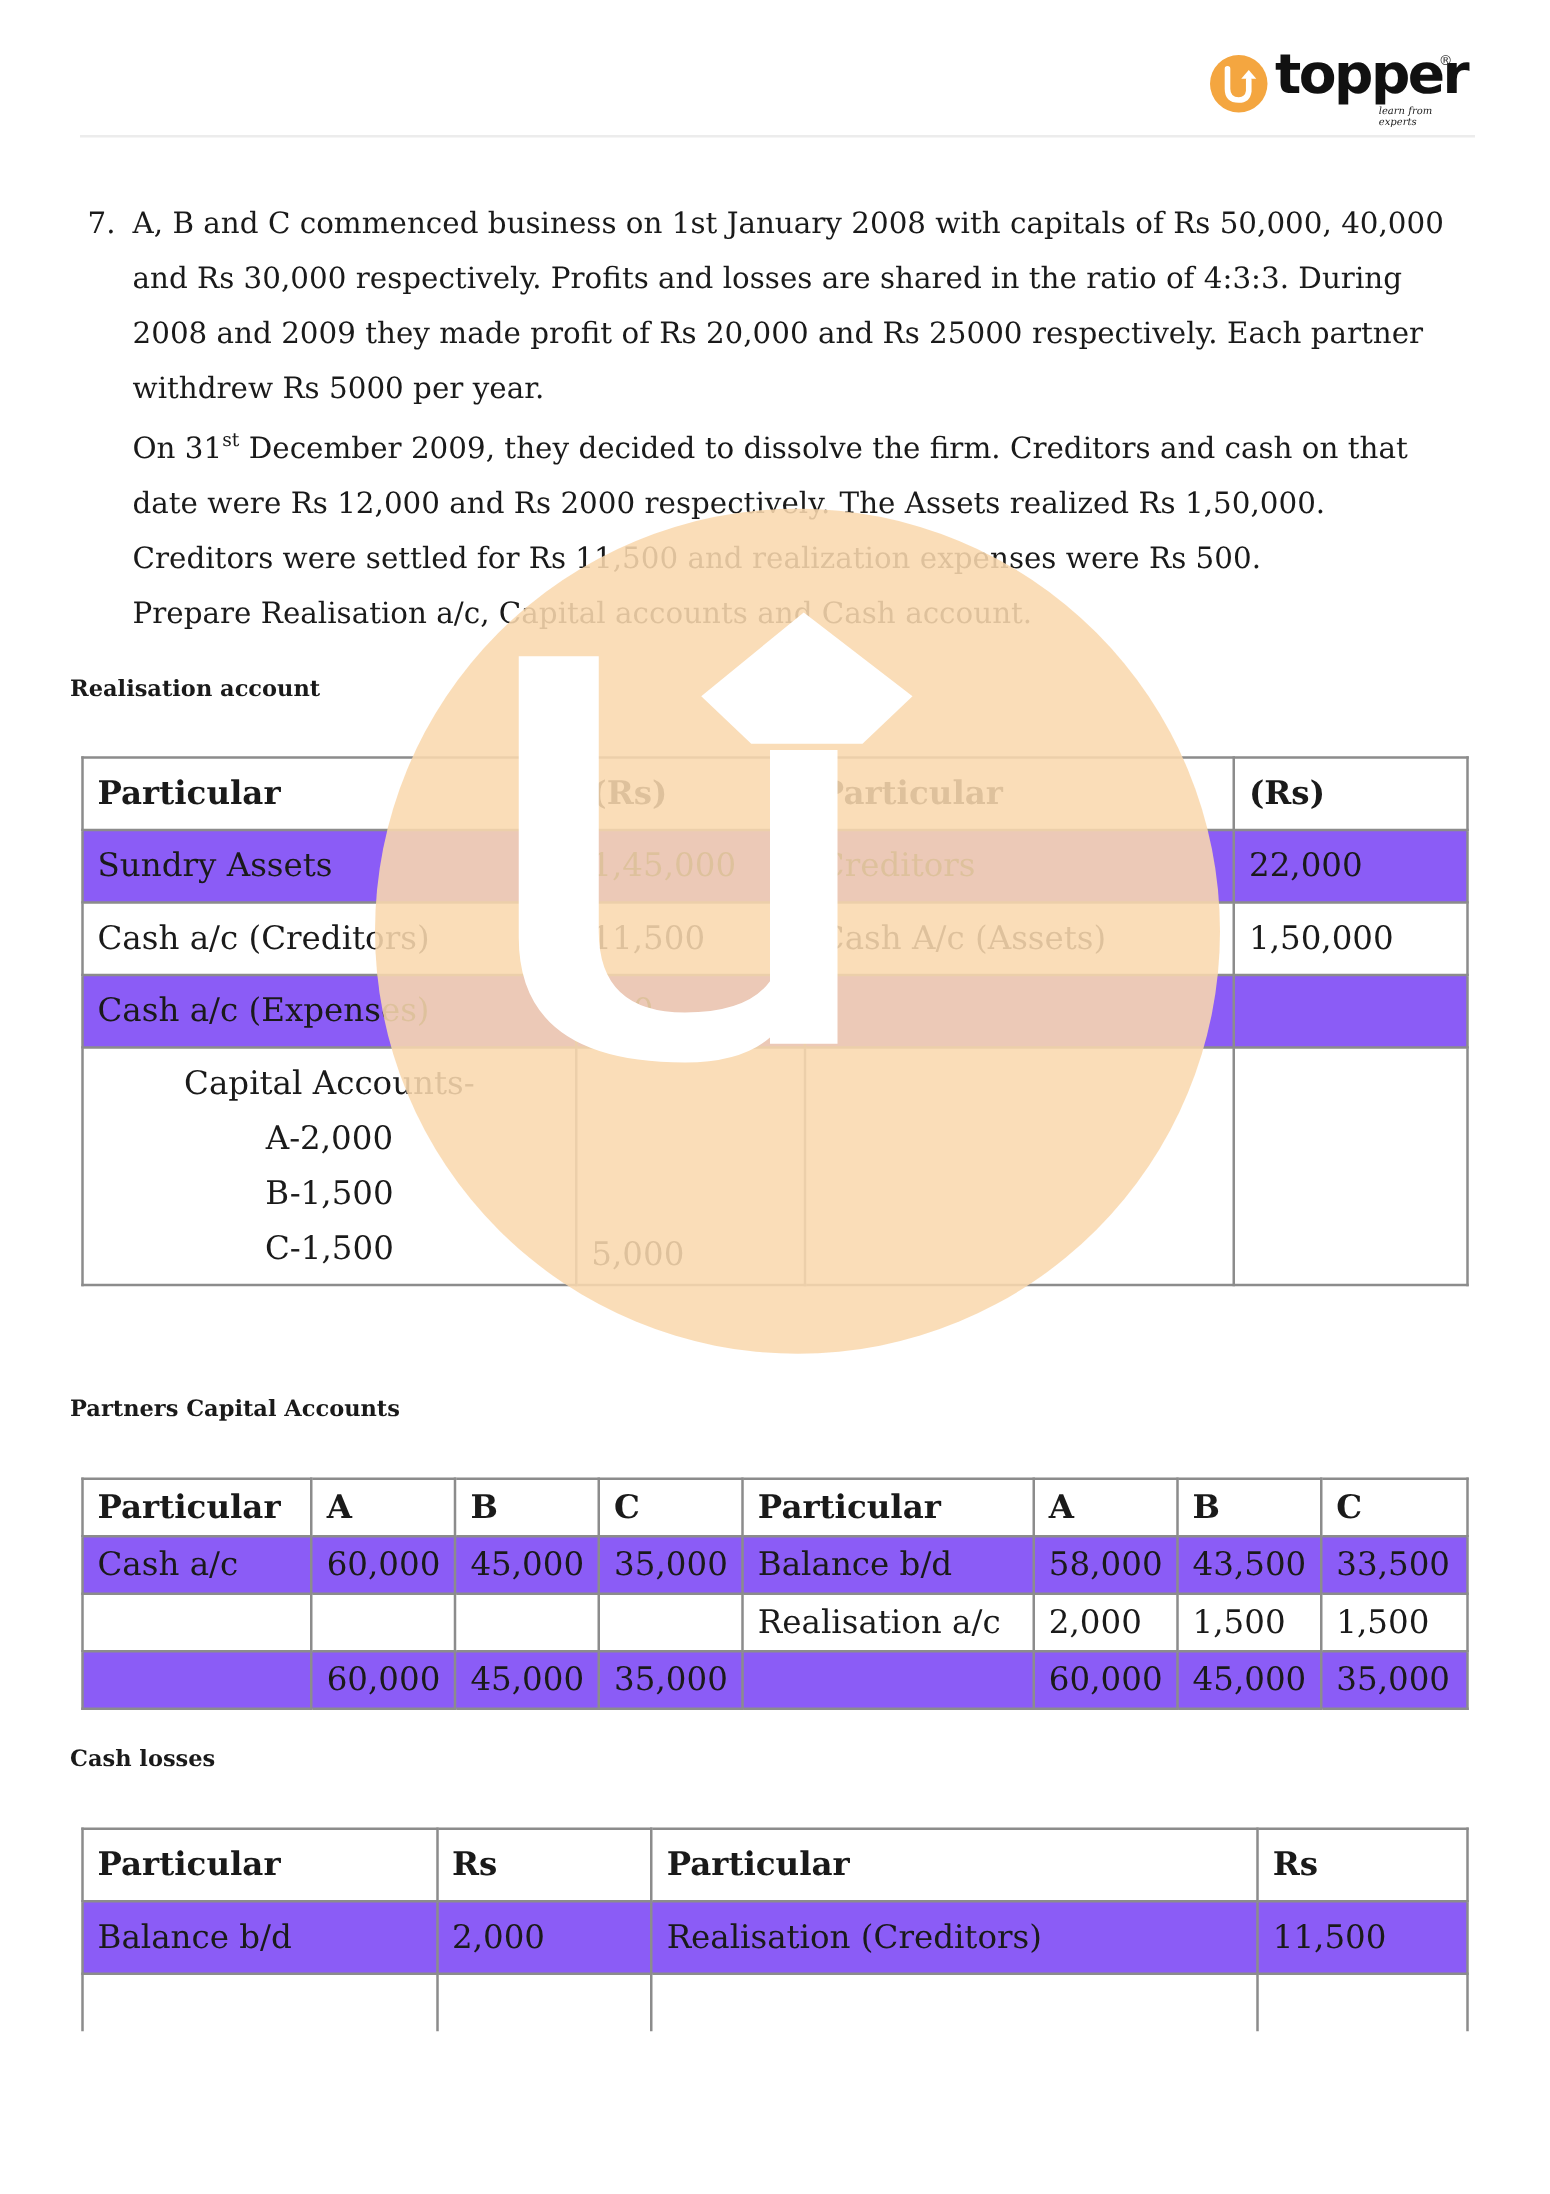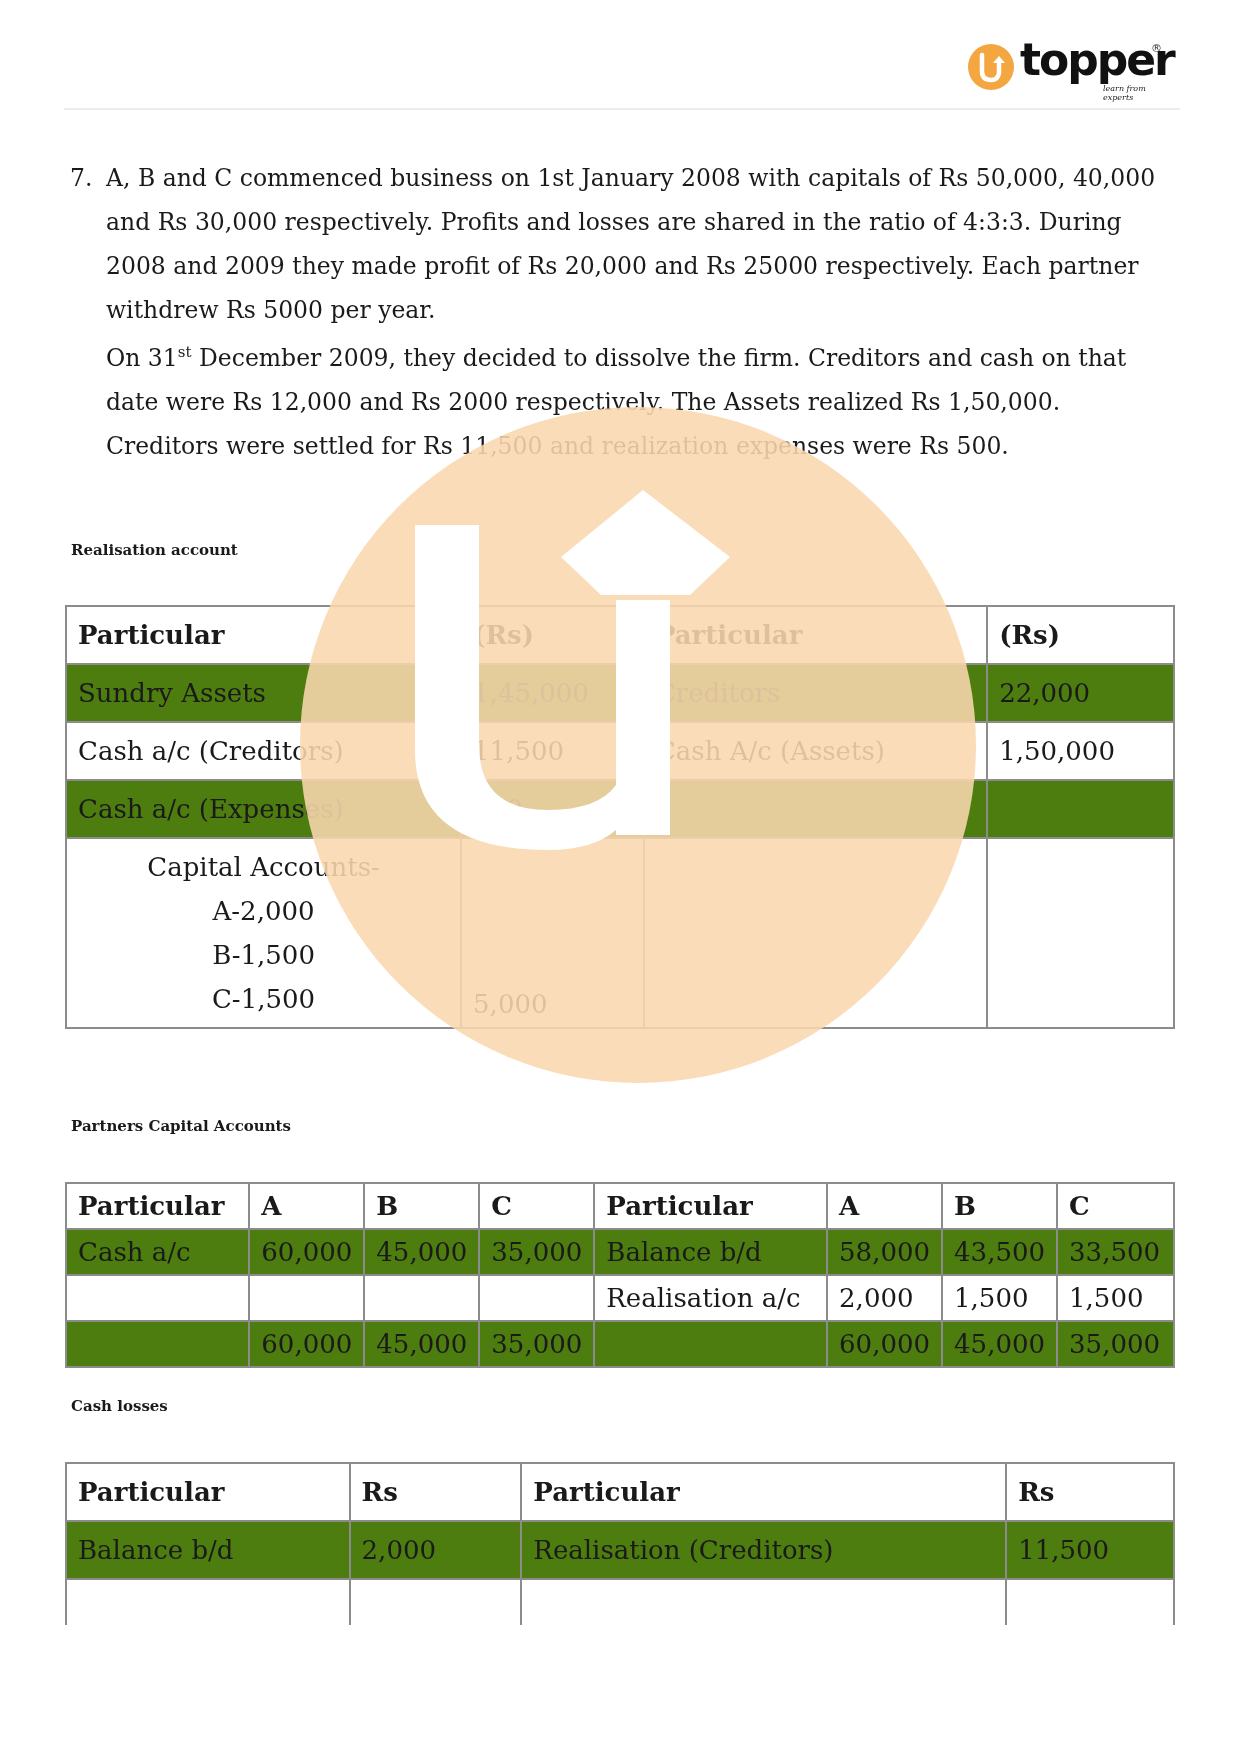--- a/index.html
+++ b/index.html
@@ -40,32 +40,32 @@
       font-size: 23.5px; line-height: 44px; z-index: 1;
     }
     .q-num { position: absolute; left: 0; top: 0; }
     .q-body { margin-left: 36px; }
     .q-para1 { margin: 0 0 4px 0; }
     .q-para2 { margin: 0; }
     .q-para2 sup { font-size: 15px; line-height: 0; vertical-align: 9px; }
     .q-prepare { margin: 0; }
 
     .section-title {
-      position: absolute; left: 71px; font-size: 15px; font-weight: bold; z-index: 1;
+      position: absolute; left: 56px; font-size: 18px; font-weight: bold; z-index: 1;
     }
 
     table.acct {
       position: absolute; left: 65px; width: 1110px; border-collapse: collapse;
       font-size: 26px; z-index: 1;
     }
     table.acct td {
       border: 2px solid #8c8c8c; padding: 0 11px; vertical-align: middle;
       height: 54px; box-sizing: border-box;
     }
-    table.acct tr.shade td { background: #4d7c0f; }
+    table.acct tr.shade td { background: #8b5cf6; }
     table.acct td.bold { font-weight: bold; }
     table.acct td.top { vertical-align: bottom; }
 
     #realisation td { height: 58px; }
     #capital td { height: 46px; }
     #cash td { height: 58px; }
     .multi-line div { line-height: 44px; text-align: center; }
     .cap-amt { padding-bottom: 8px !important; }
 
     #cash .open-row td { border-bottom: none; height: 46px; }
@@ -94,20 +94,21 @@
   <path d="M117 120 L180 120 L180 350 Q180 410 250 410 Q300 410 300 360 L300 225" fill="none" stroke="#ffffff" stroke-width="0"></path>
   <path d="M117 120 L181 120 L181 340 Q181 405 250 405 Q300 405 318 380 L318 195 L372 195 L372 430 L318 430 L318 425 Q295 445 250 445 Q117 445 117 345 Z" fill="#ffffff"></path>
   <path d="M263 152 L345 85 L432 152 L392 190 L303 190 Z" fill="#ffffff"></path>
 </svg>
 
 <div class="question">
   <span class="q-num">7.</span>
   <div class="q-body">
     <p class="q-para1">A, B and C commenced business on 1st January 2008 with capitals of Rs 50,000, 40,000 and Rs 30,000 respectively. Profits and losses are shared in the ratio of 4:3:3. During 2008 and 2009 they made profit of Rs 20,000 and Rs 25000 respectively. Each partner withdrew Rs 5000 per year.</p>
     <p class="q-para2"><span>On 31</span><sup>st</sup><span> December 2009, they decided to dissolve the firm. Creditors and cash on that date were Rs 12,000 and Rs 2000 respectively. The Assets realized Rs 1,50,000. Creditors were settled for Rs 11,500 and realization expenses were Rs 500.</span></p>
+    <p class="q-prepare">Prepare Realisation a/c, Capital accounts and Cash account.</p>
   </div>
 </div>
 
 <div class="section-title" style="top:541px;">Realisation account</div>
 <table class="acct" id="realisation" style="top:605px;">
   <colgroup>
       <col style="width:396px">
       <col style="width:183px">
       <col style="width:344px">
       <col style="width:187px">

